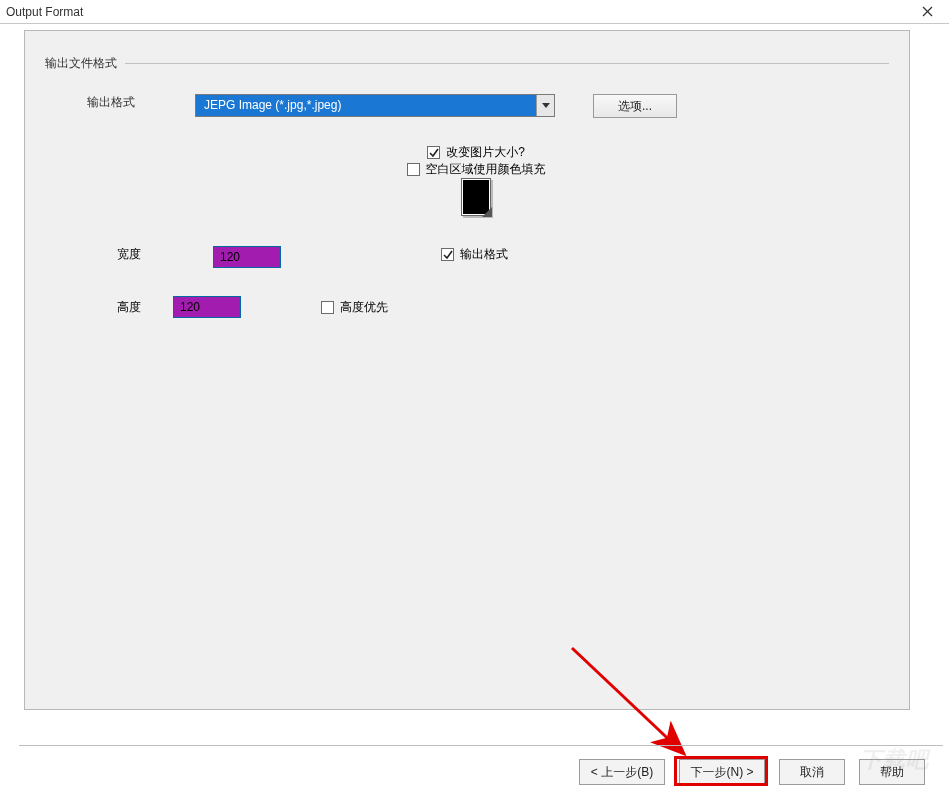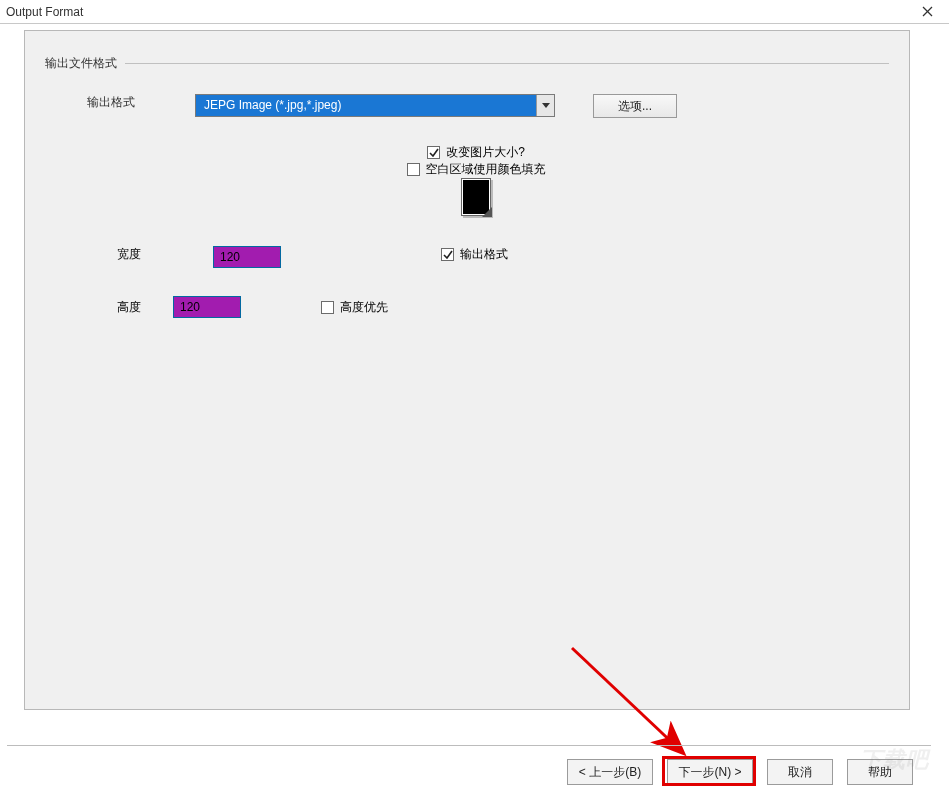--- a/index.html
+++ b/index.html
@@ -138,21 +138,21 @@
     border-left:5px solid transparent;
     border-top:5px solid transparent;
     border-right:5px solid #555;
     border-bottom:5px solid #555;
   }
 
   
   .button-row {
     position: absolute;
     bottom: 20px;
-    right: 36px;
+    right: 24px;
     display: flex; align-items: flex-start; gap: 14px;
   }
   .wbtn {
     display: inline-flex; align-items: center; justify-content: center;
     min-width: 86px; height: 26px;
     padding: 0 10px;
     border: 1px solid #9b9b9b;
     background: #f3f3f3;
     color:#222; font-size:12px; cursor:pointer;
   }

